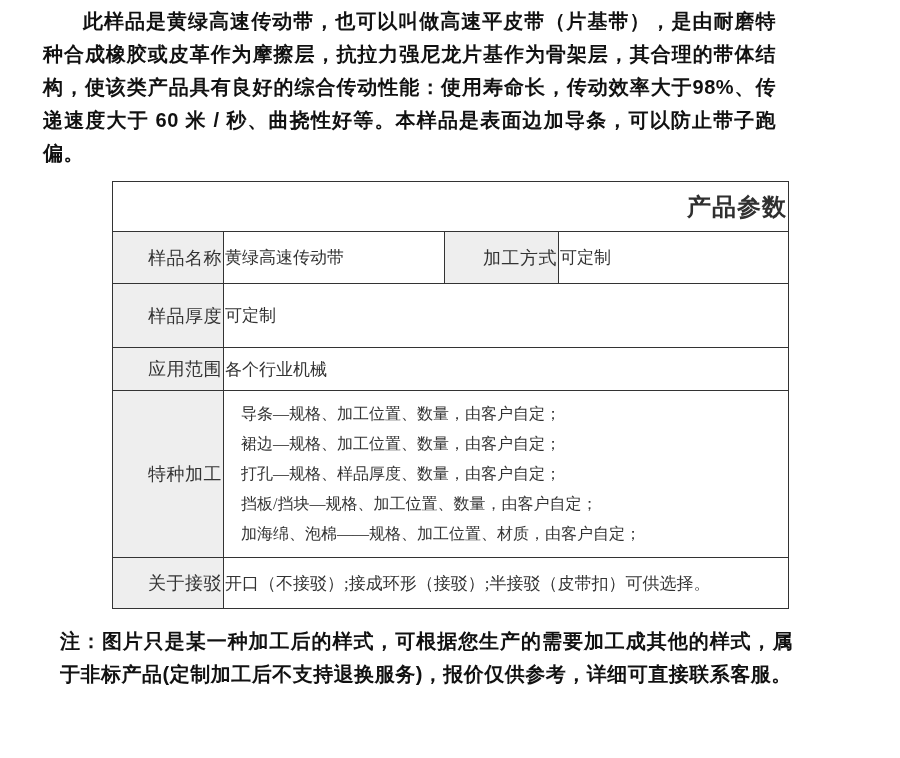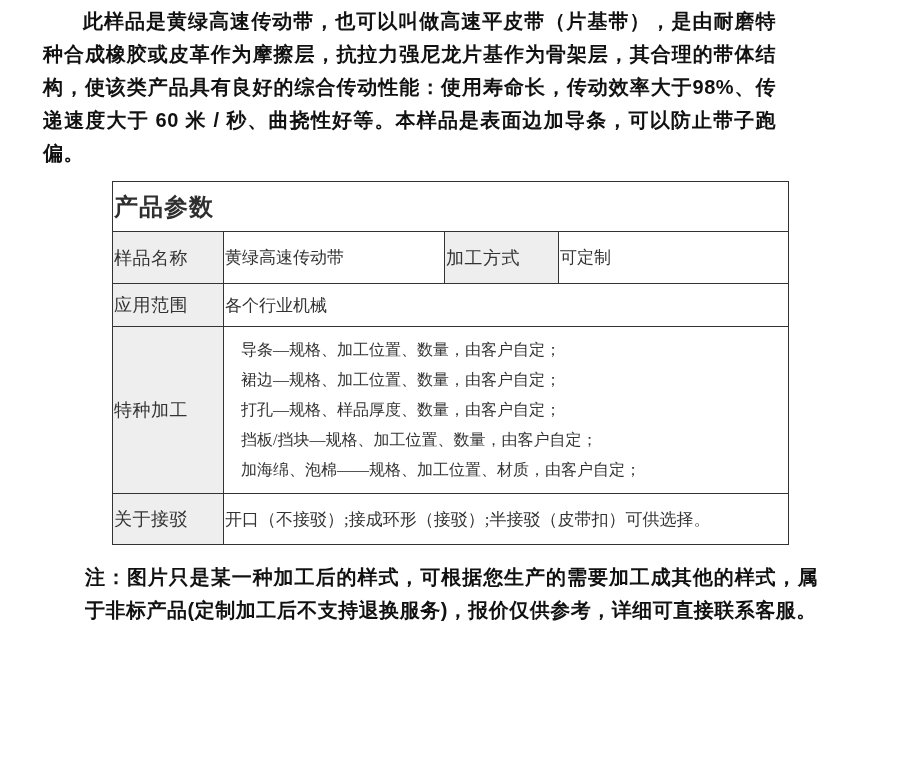--- a/index.html
+++ b/index.html
@@ -41,34 +41,34 @@
 
   table.params th,
   table.params td {
     border: 1px solid #333333;
     box-sizing: border-box;
     vertical-align: middle;
   }
 
   .title-cell {
     height: 50px;
-    text-align: left;
+    text-align: right;
     font-size: 24px;
     font-weight: 700;
     letter-spacing: 1px;
     color: #2f2f2f;
     background: #ffffff;
   }
 
   th.label {
     background: #eeeeee;
     font-weight: 400;
     font-size: 18px;
     color: #333333;
-    text-align: left;
+    text-align: right;
     letter-spacing: 0.5px;
   }
 
   td.value {
     font-size: 17px;
     color: #333333;
     text-align: left;
     padding-right: 8px;
     background: #ffffff;
   }
@@ -85,21 +85,21 @@
     font-family: Liberation Serif, serif;
   }
   .special-line {
     font-size: 16px;
     line-height: 30px;
     color: #333333;
     white-space: nowrap;
   }
 
   .note {
-    margin: 16px 0 0 85px;
+    margin: 16px 0 0 60px;
     width: 733px;
     font-size: 20px;
     line-height: 33px;
     letter-spacing: 0.5px;
     font-weight: 600;
     color: #111111;
     text-align: justify;
   }
 </style>
 </head>
@@ -122,20 +122,24 @@
       </tr>
 
       <tr class="r1">
         <th class="label">样品名称</th>
         <td class="value">黄绿高速传动带</td>
         <th class="label">加工方式</th>
         <td class="value">可定制</td>
       </tr>
 
 
+      <tr class="r3">
+        <th class="label">样品厚度</th>
+        <td class="value" colspan="3">可定制</td>
+      </tr>
 
       <tr class="r4">
         <th class="label">应用范围</th>
         <td class="value" colspan="3">各个行业机械</td>
       </tr>
 
       <tr class="r5">
         <th class="label">特种加工</th>
         <td class="value special-content" colspan="3">
           <div class="special-line">导条—规格、加工位置、数量，由客户自定；</div>

